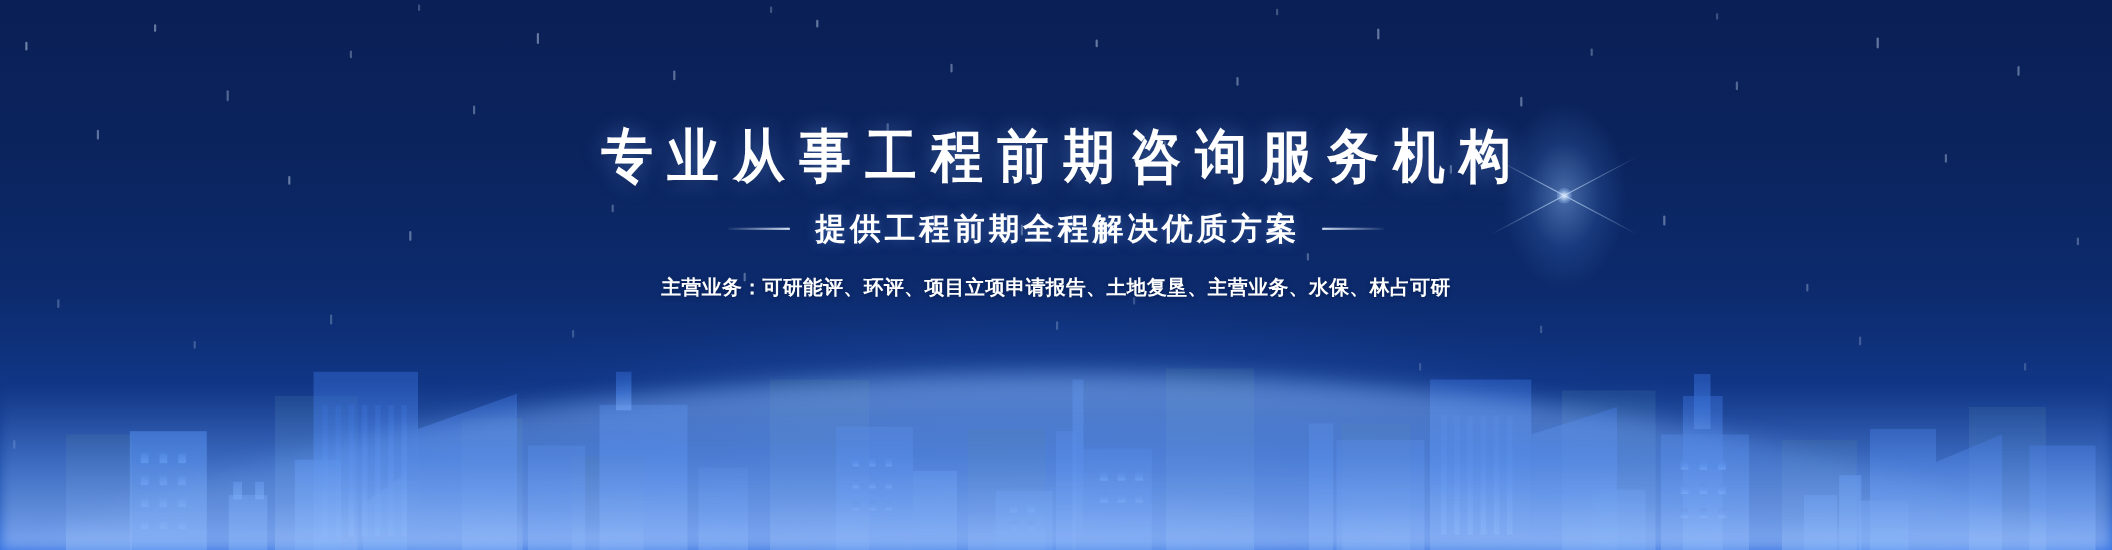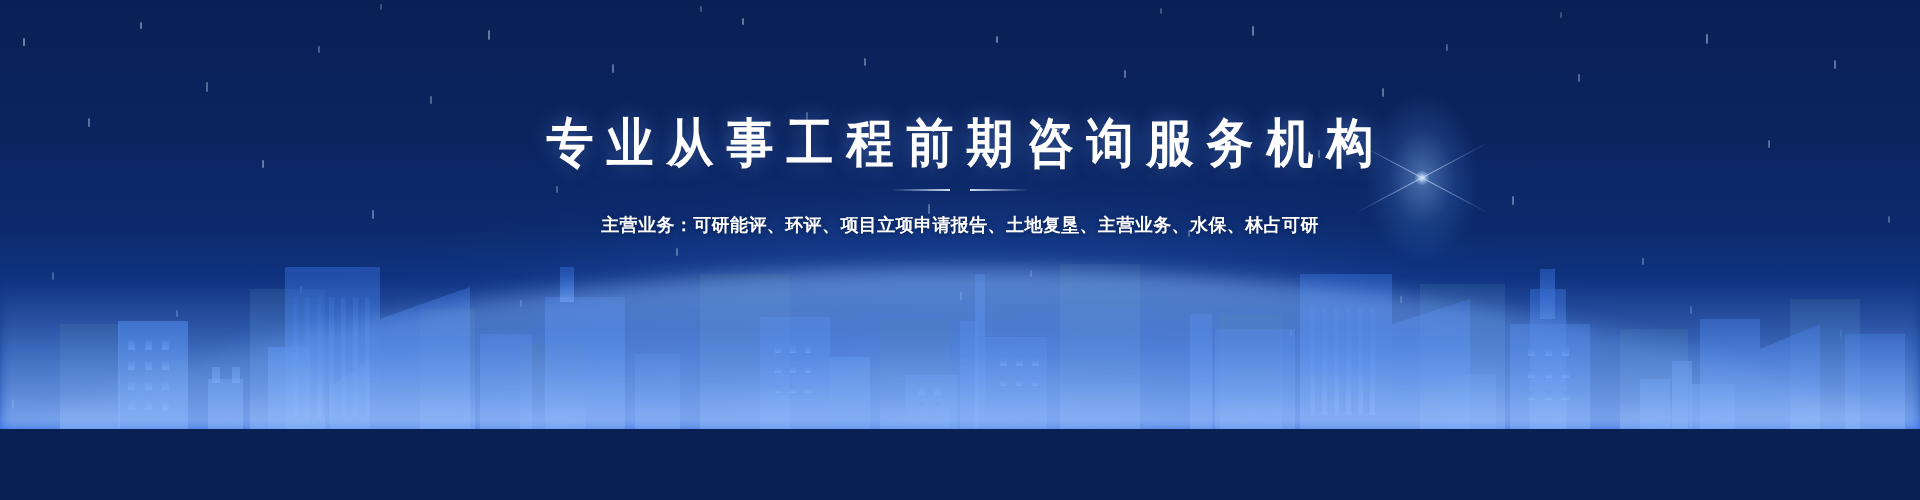--- a/index.html
+++ b/index.html
@@ -2,21 +2,21 @@
 <html><head>
 <meta charset="utf-8">
 <style>
   * { margin:0; padding:0; box-sizing:border-box; }
   html,body { background:#0a1f52; }
   body { font-family:"Liberation Sans","DejaVu Sans",sans-serif; }
 
   .banner{
     position:relative;
     width:1920px;
-    height:429px;
+    height:500px;
     overflow:hidden;
     background:
       radial-gradient(ellipse 1100px 460px at 50% 112%, rgba(120,180,255,0.55) 0%, rgba(60,120,230,0.30) 28%, rgba(20,55,140,0.0) 62%),
       radial-gradient(ellipse 1500px 700px at 50% 135%, rgba(40,90,200,0.55) 0%, rgba(15,45,120,0.0) 60%),
       linear-gradient(180deg,#0a1f55 0%, #0b245e 28%, #0c2a6c 52%, #123a8e 76%, #1d54b8 92%, #2b6ae0 100%);
   }
 
   
   .stars{position:absolute;inset:0;pointer-events:none;}
   .star{
@@ -327,19 +327,20 @@
 
   <div class="horizon-line"></div>
   <div class="horizon"></div>
   <div class="haze"></div>
 
   <div class="content">
     <h1 class="title">专业从事工程前期咨询服务机构</h1>
 
     <div class="subtitle-row">
       <span class="dash"></span>
+      <span class="subtitle">提供工程前期全程解决优质方案</span>
       <span class="dash right"></span>
     </div>
 
     <p class="services">主营业务：可研能评、环评、项目立项申请报告、土地复垦、主营业务、水保、林占可研</p>
   </div>
 
 </div>
 
 </body></html>

